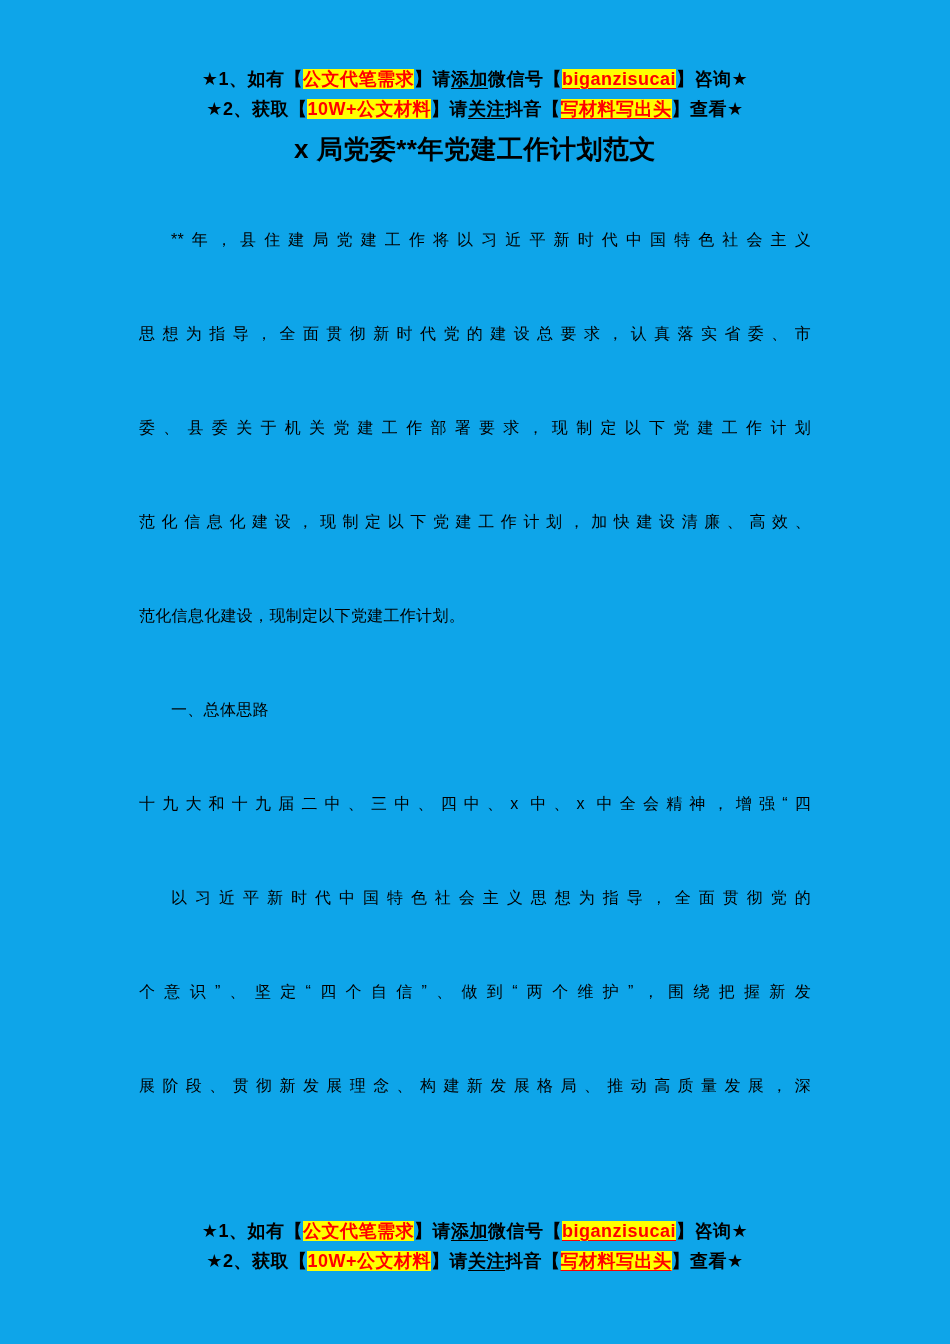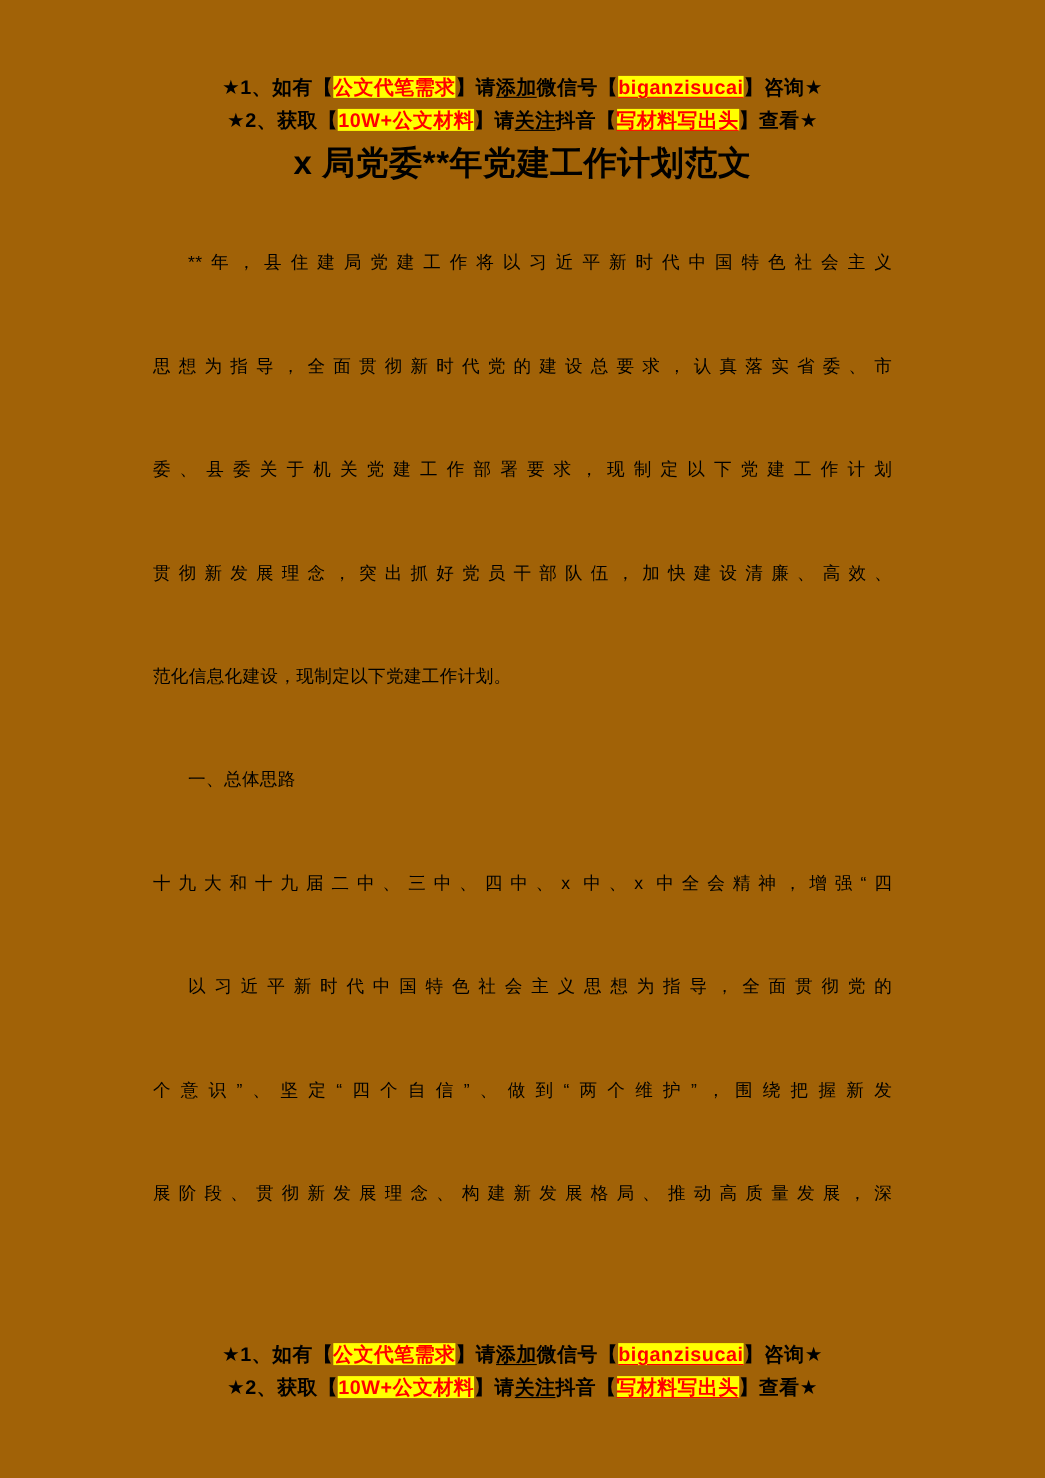--- a/index.html
+++ b/index.html
@@ -1,21 +1,21 @@
 <!DOCTYPE html>
 <html lang="zh"><head>
 <meta charset="utf-8">
 <style>
   html, body { margin: 0; padding: 0; background: #ffffff; }
   .page {
     position: relative;
     width: 950px;
     height: 1344px;
     margin: 0 auto;
-    background: #a16207;
+    background: #0ea5e9;
     color: #000000;
     font-family: "Liberation Sans", "DejaVu Sans", sans-serif;
     overflow: hidden;
   }
   
   .promo {
     text-align: center;
     font-size: 18px;
     font-weight: 700;
     line-height: 30px;
@@ -27,21 +27,21 @@
   .promo-line { white-space: nowrap; }
   .seg { }
   .seg-plain { color: #000000; }
   .seg-red-hl { color: #ff0000; background: #ffff00; }
   .seg-underline { color: #000000; text-decoration: underline; text-underline-offset: 3px; }
   .seg-red-hl-underline { color: #ff0000; background: #ffff00; text-decoration: underline; text-underline-offset: 3px; }
   
   .doc-title {
     margin-top: 7px;
     text-align: center;
-    font-size: 30px;
+    font-size: 26px;
     font-weight: 700;
     line-height: 36px;
     letter-spacing: 0.5px;
   }
   
   .document-body {
     width: 672px;
     margin: 26px auto 0 auto;
     font-size: 16px;
   }
@@ -70,21 +70,21 @@
       <div class="promo-line"><span class="seg seg-plain">★2、获取【</span><span class="seg seg-red-hl">10W+公文材料</span><span class="seg seg-plain">】请</span><span class="seg seg-underline">关注</span><span class="seg seg-plain">抖音【</span><span class="seg seg-red-hl-underline">写材料写出头</span><span class="seg seg-plain">】查看★</span></div>
     </div>
 
   <h1 class="doc-title" style="margin:7px 0 0 0;">x 局党委**年党建工作计划范文</h1>
 
   <div class="document-body">
       <div class="paragraph body">
         <div class="line first">**年，县住建局党建工作将以习近平新时代中国特色社会主义</div>
         <div class="line">思想为指导，全面贯彻新时代党的建设总要求，认真落实省委、市</div>
         <div class="line">委、县委关于机关党建工作部署要求，现制定以下党建工作计划</div>
-        <div class="line">贯彻新发展理念，突出抓好党员干部队伍，加快建设清廉、高效、</div>
+        <div class="line">范化信息化建设，现制定以下党建工作计划，加快建设清廉、高效、</div>
         <div class="line natural-last">范化信息化建设，现制定以下党建工作计划。</div>
       </div>
       <div class="paragraph heading">
         <div class="line first natural-last">一、总体思路</div>
       </div>
       <div class="paragraph body">
         <div class="line">十九大和十九届二中、三中、四中、x 中、x 中全会精神，增强“四</div>
         <div class="line first">以习近平新时代中国特色社会主义思想为指导，全面贯彻党的</div>
         <div class="line">个意识”、坚定“四个自信”、做到“两个维护”，围绕把握新发</div>
         <div class="line">展阶段、贯彻新发展理念、构建新发展格局、推动高质量发展，深</div>

